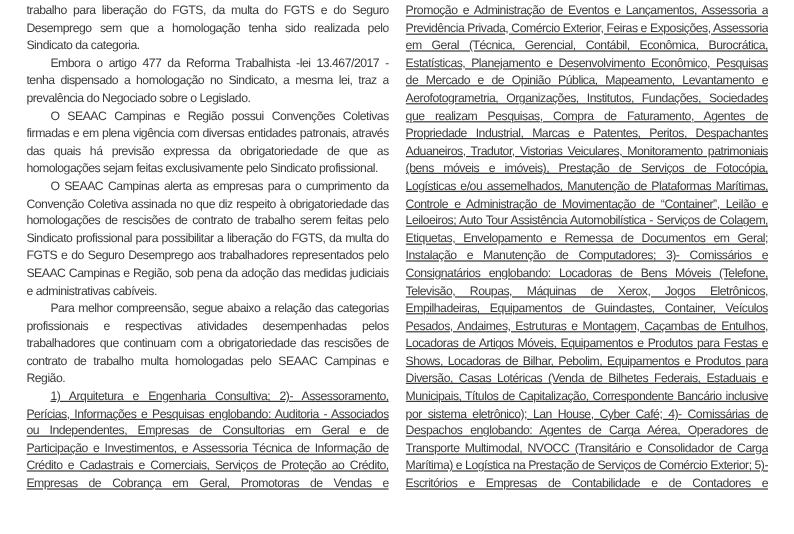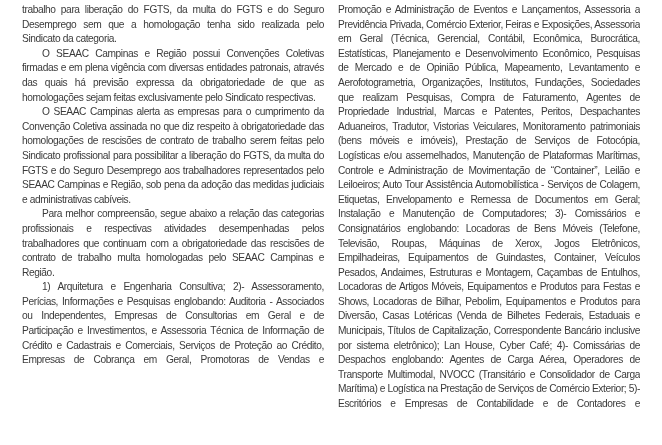--- a/index.html
+++ b/index.html
@@ -35,29 +35,31 @@
   .col p {
     margin: 0;
     padding: 0;
   }
   .col p.indent {
     text-indent: 20px;
   }
   
   .col p.flow {
     text-align-last: justify;
+    text-decoration: underline;
   }
 </style>
 </head>
 <body>
 
 <div class="page">
   <div class="col">
     <p class="cont">trabalho para liberação do FGTS, da multa do FGTS e do Seguro Desemprego sem que a homologação tenha sido realizada pelo Sindicato da categoria.</p>
-    <p class="indent">O SEAAC Campinas e Região possui Convenções Coletivas firmadas e em plena vigência com diversas entidades patronais, através das quais há previsão expressa da obrigatoriedade de que as homologações sejam feitas exclusivamente pelo Sindicato respectivas.</p>
+    <p class="indent">Embora o artigo 477 da Reforma Trabalhista -lei 13.467/2017 - tenha dispensado a homologação no Sindicato, a mesma lei, traz a prevalência do Negociado sobre o Legislado.</p>
+    <p class="indent">O SEAAC Campinas e Região possui Convenções Coletivas firmadas e em plena vigência com diversas entidades patronais, através das quais há previsão expressa da obrigatoriedade de que as homologações sejam feitas exclusivamente pelo Sindicato profissional.</p>
     <p class="indent">O SEAAC Campinas alerta as empresas para o cumprimento da Convenção Coletiva assinada no que diz respeito à obrigatoriedade das homologações de rescisões de contrato de trabalho serem feitas pelo Sindicato profissional para possibilitar a liberação do FGTS, da multa do FGTS e do Seguro Desemprego aos trabalhadores representados pelo SEAAC Campinas e Região, sob pena da adoção das medidas judiciais e administrativas cabíveis.</p>
     <p class="indent">Para melhor compreensão, segue abaixo a relação das categorias profissionais e respectivas atividades desempenhadas pelos trabalhadores que continuam com a obrigatoriedade das rescisões de contrato de trabalho multa homologadas pelo SEAAC Campinas e Região.</p>
     <p class="indent flow">1) Arquitetura e Engenharia Consultiva; 2)- Assessoramento, Perícias, Informações e Pesquisas englobando: Auditoria - Associados ou Independentes, Empresas de Consultorias em Geral e de Participação e Investimentos, e Assessoria Técnica de Informação de Crédito e Cadastrais e Comerciais, Serviços de Proteção ao Crédito, Empresas de Cobrança em Geral, Promotoras de Vendas e</p>
   </div>
 
   <div class="col">
     <p class="cont flow">Promoção e Administração de Eventos e Lançamentos, Assessoria a Previdência Privada, Comércio Exterior, Feiras e Exposições, Assessoria em Geral (Técnica, Gerencial, Contábil, Econômica, Burocrática, Estatísticas, Planejamento e Desenvolvimento Econômico, Pesquisas de Mercado e de Opinião Pública, Mapeamento, Levantamento e Aerofotogrametria, Organizações, Institutos, Fundações, Sociedades que realizam Pesquisas, Compra de Faturamento, Agentes de Propriedade Industrial, Marcas e Patentes, Peritos, Despachantes Aduaneiros, Tradutor, Vistorias Veiculares, Monitoramento patrimoniais (bens móveis e imóveis), Prestação de Serviços de Fotocópia, Logísticas e/ou assemelhados, Manutenção de Plataformas Marítimas, Controle e Administração de Movimentação de “Container”, Leilão e Leiloeiros; Auto Tour Assistência Automobilística - Serviços de Colagem, Etiquetas, Envelopamento e Remessa de Documentos em Geral; Instalação e Manutenção de Computadores; 3)- Comissários e Consignatários englobando: Locadoras de Bens Móveis (Telefone, Televisão, Roupas, Máquinas de Xerox, Jogos Eletrônicos, Empilhadeiras, Equipamentos de Guindastes, Container, Veículos Pesados, Andaimes, Estruturas e Montagem, Caçambas de Entulhos, Locadoras de Artigos Móveis, Equipamentos e Produtos para Festas e Shows, Locadoras de Bilhar, Pebolim, Equipamentos e Produtos para Diversão, Casas Lotéricas (Venda de Bilhetes Federais, Estaduais e Municipais, Títulos de Capitalização, Correspondente Bancário inclusive por sistema eletrônico); Lan House, Cyber Café; 4)- Comissárias de Despachos englobando: Agentes de Carga Aérea, Operadores de Transporte Multimodal, NVOCC (Transitário e Consolidador de Carga Marítima) e Logística na Prestação de Serviços de Comércio Exterior; 5)- Escritórios e Empresas de Contabilidade e de Contadores e</p>
   </div>
 </div>
 

